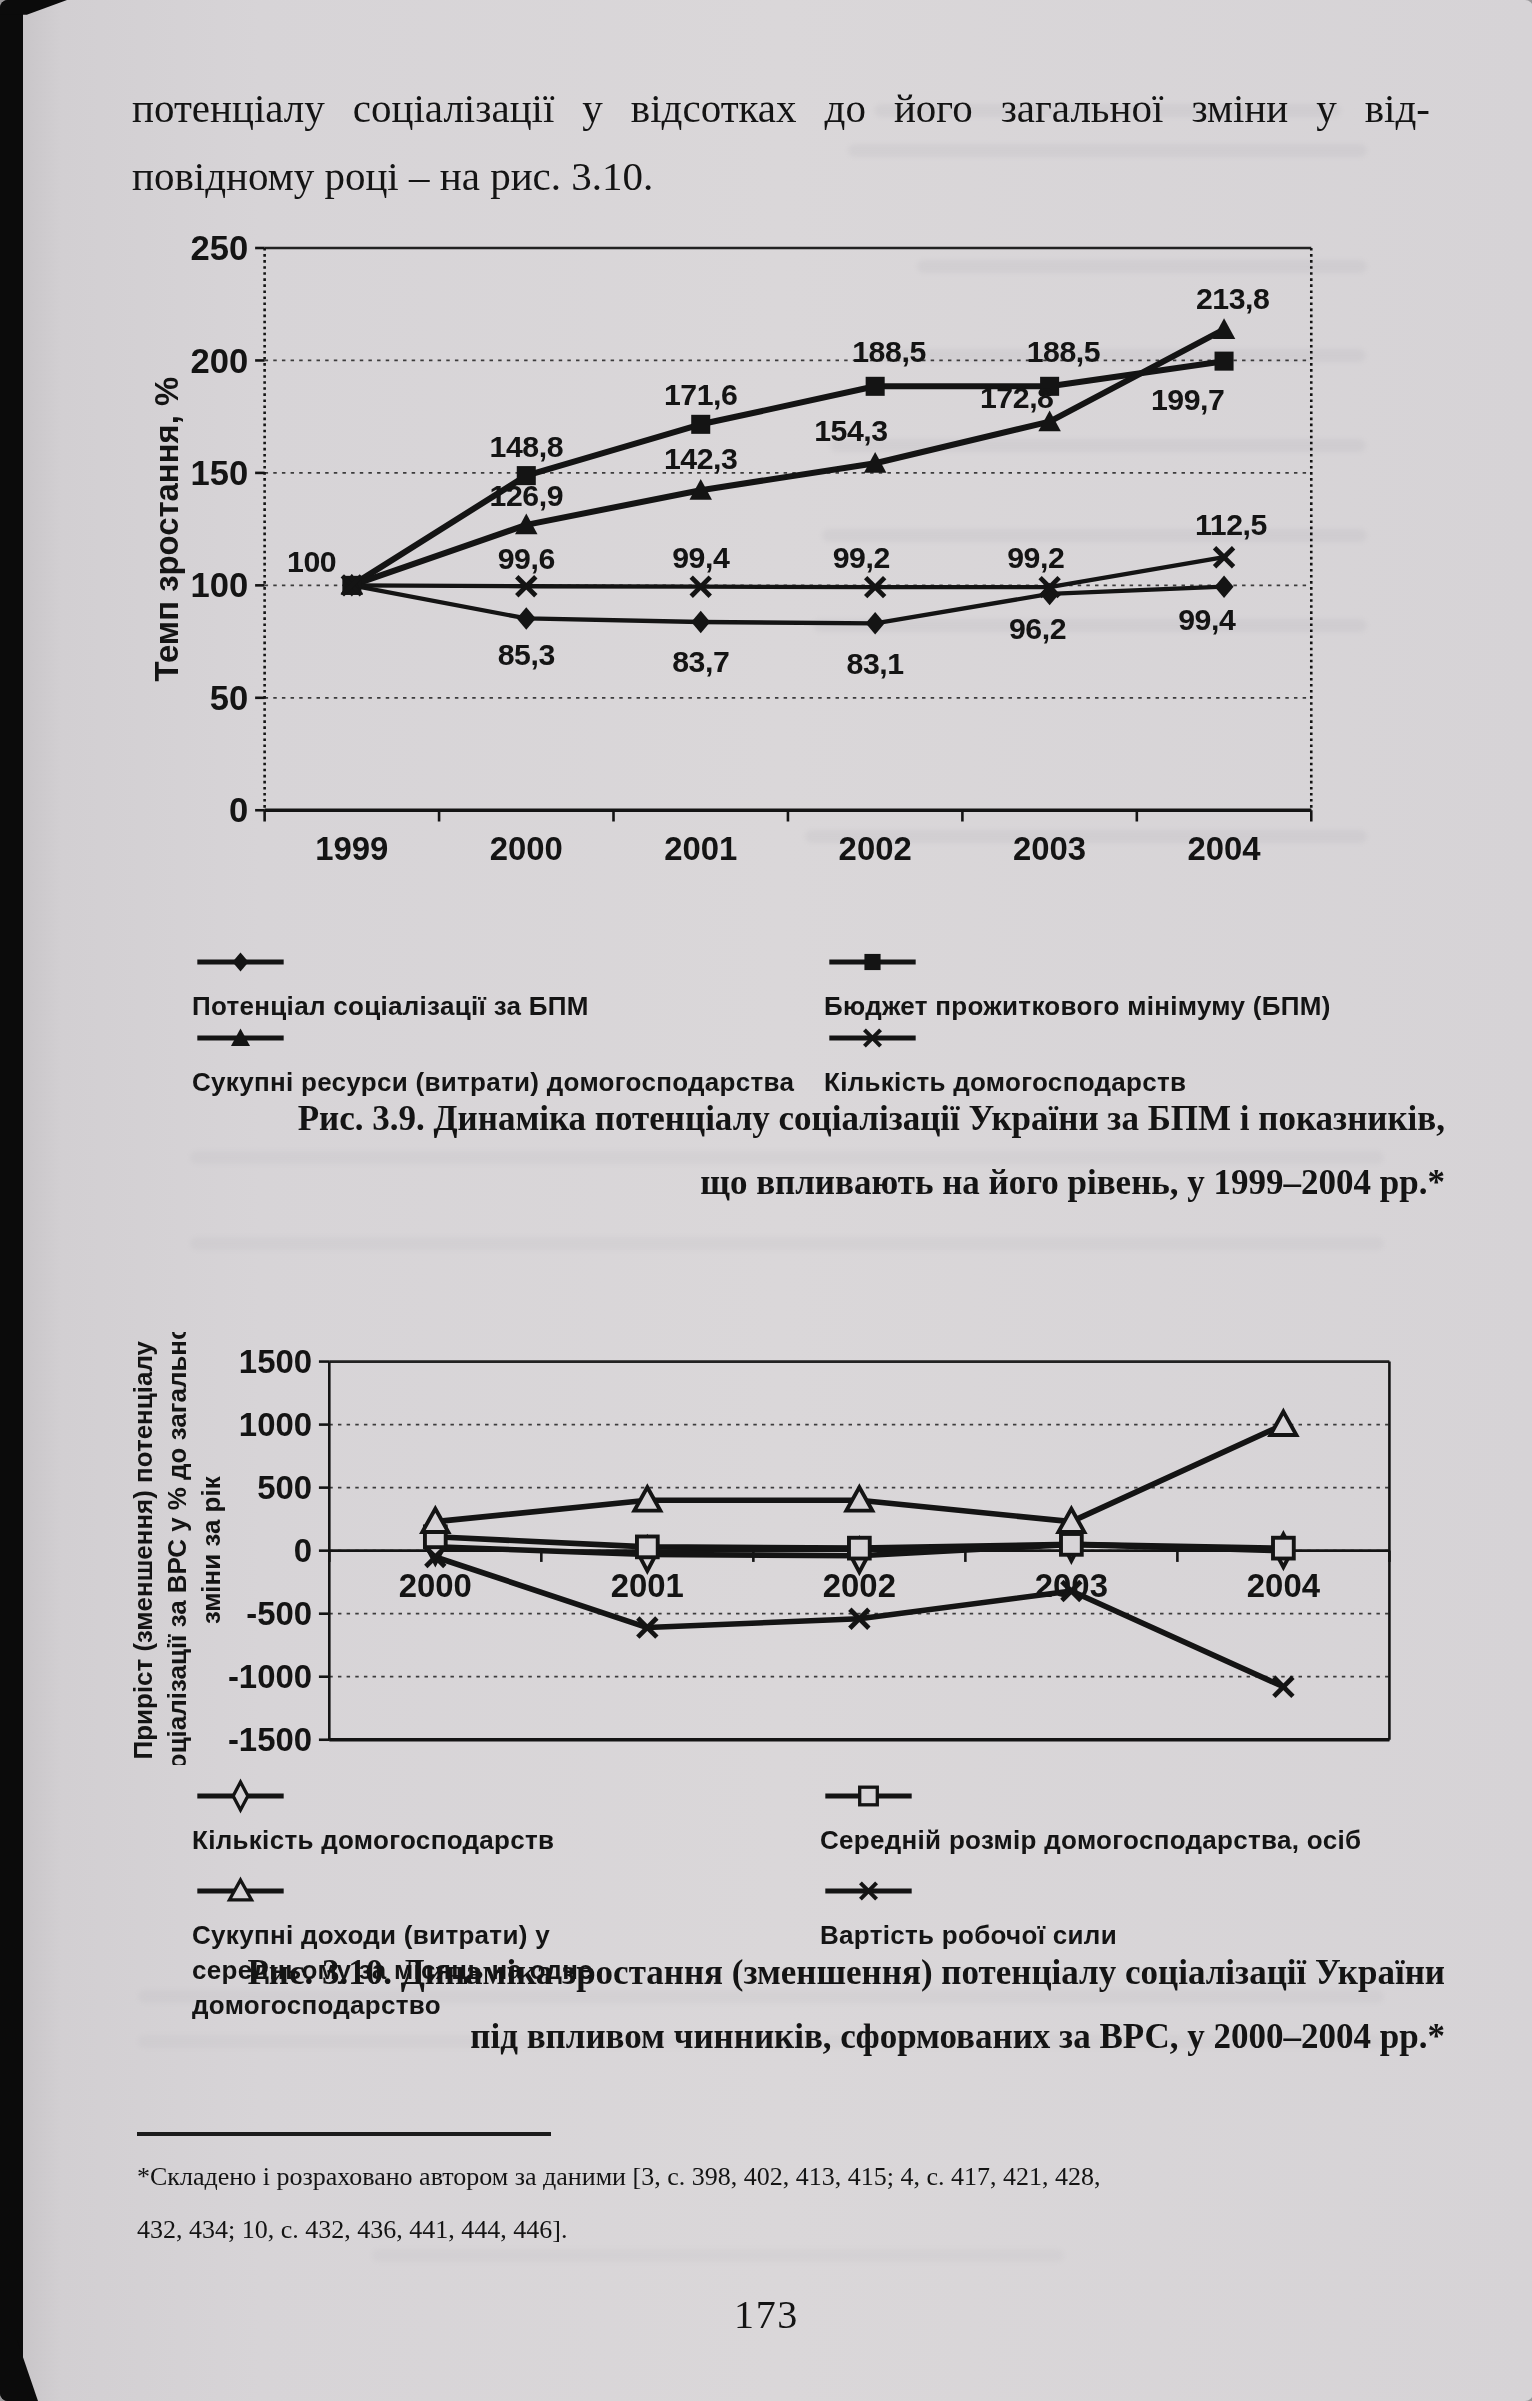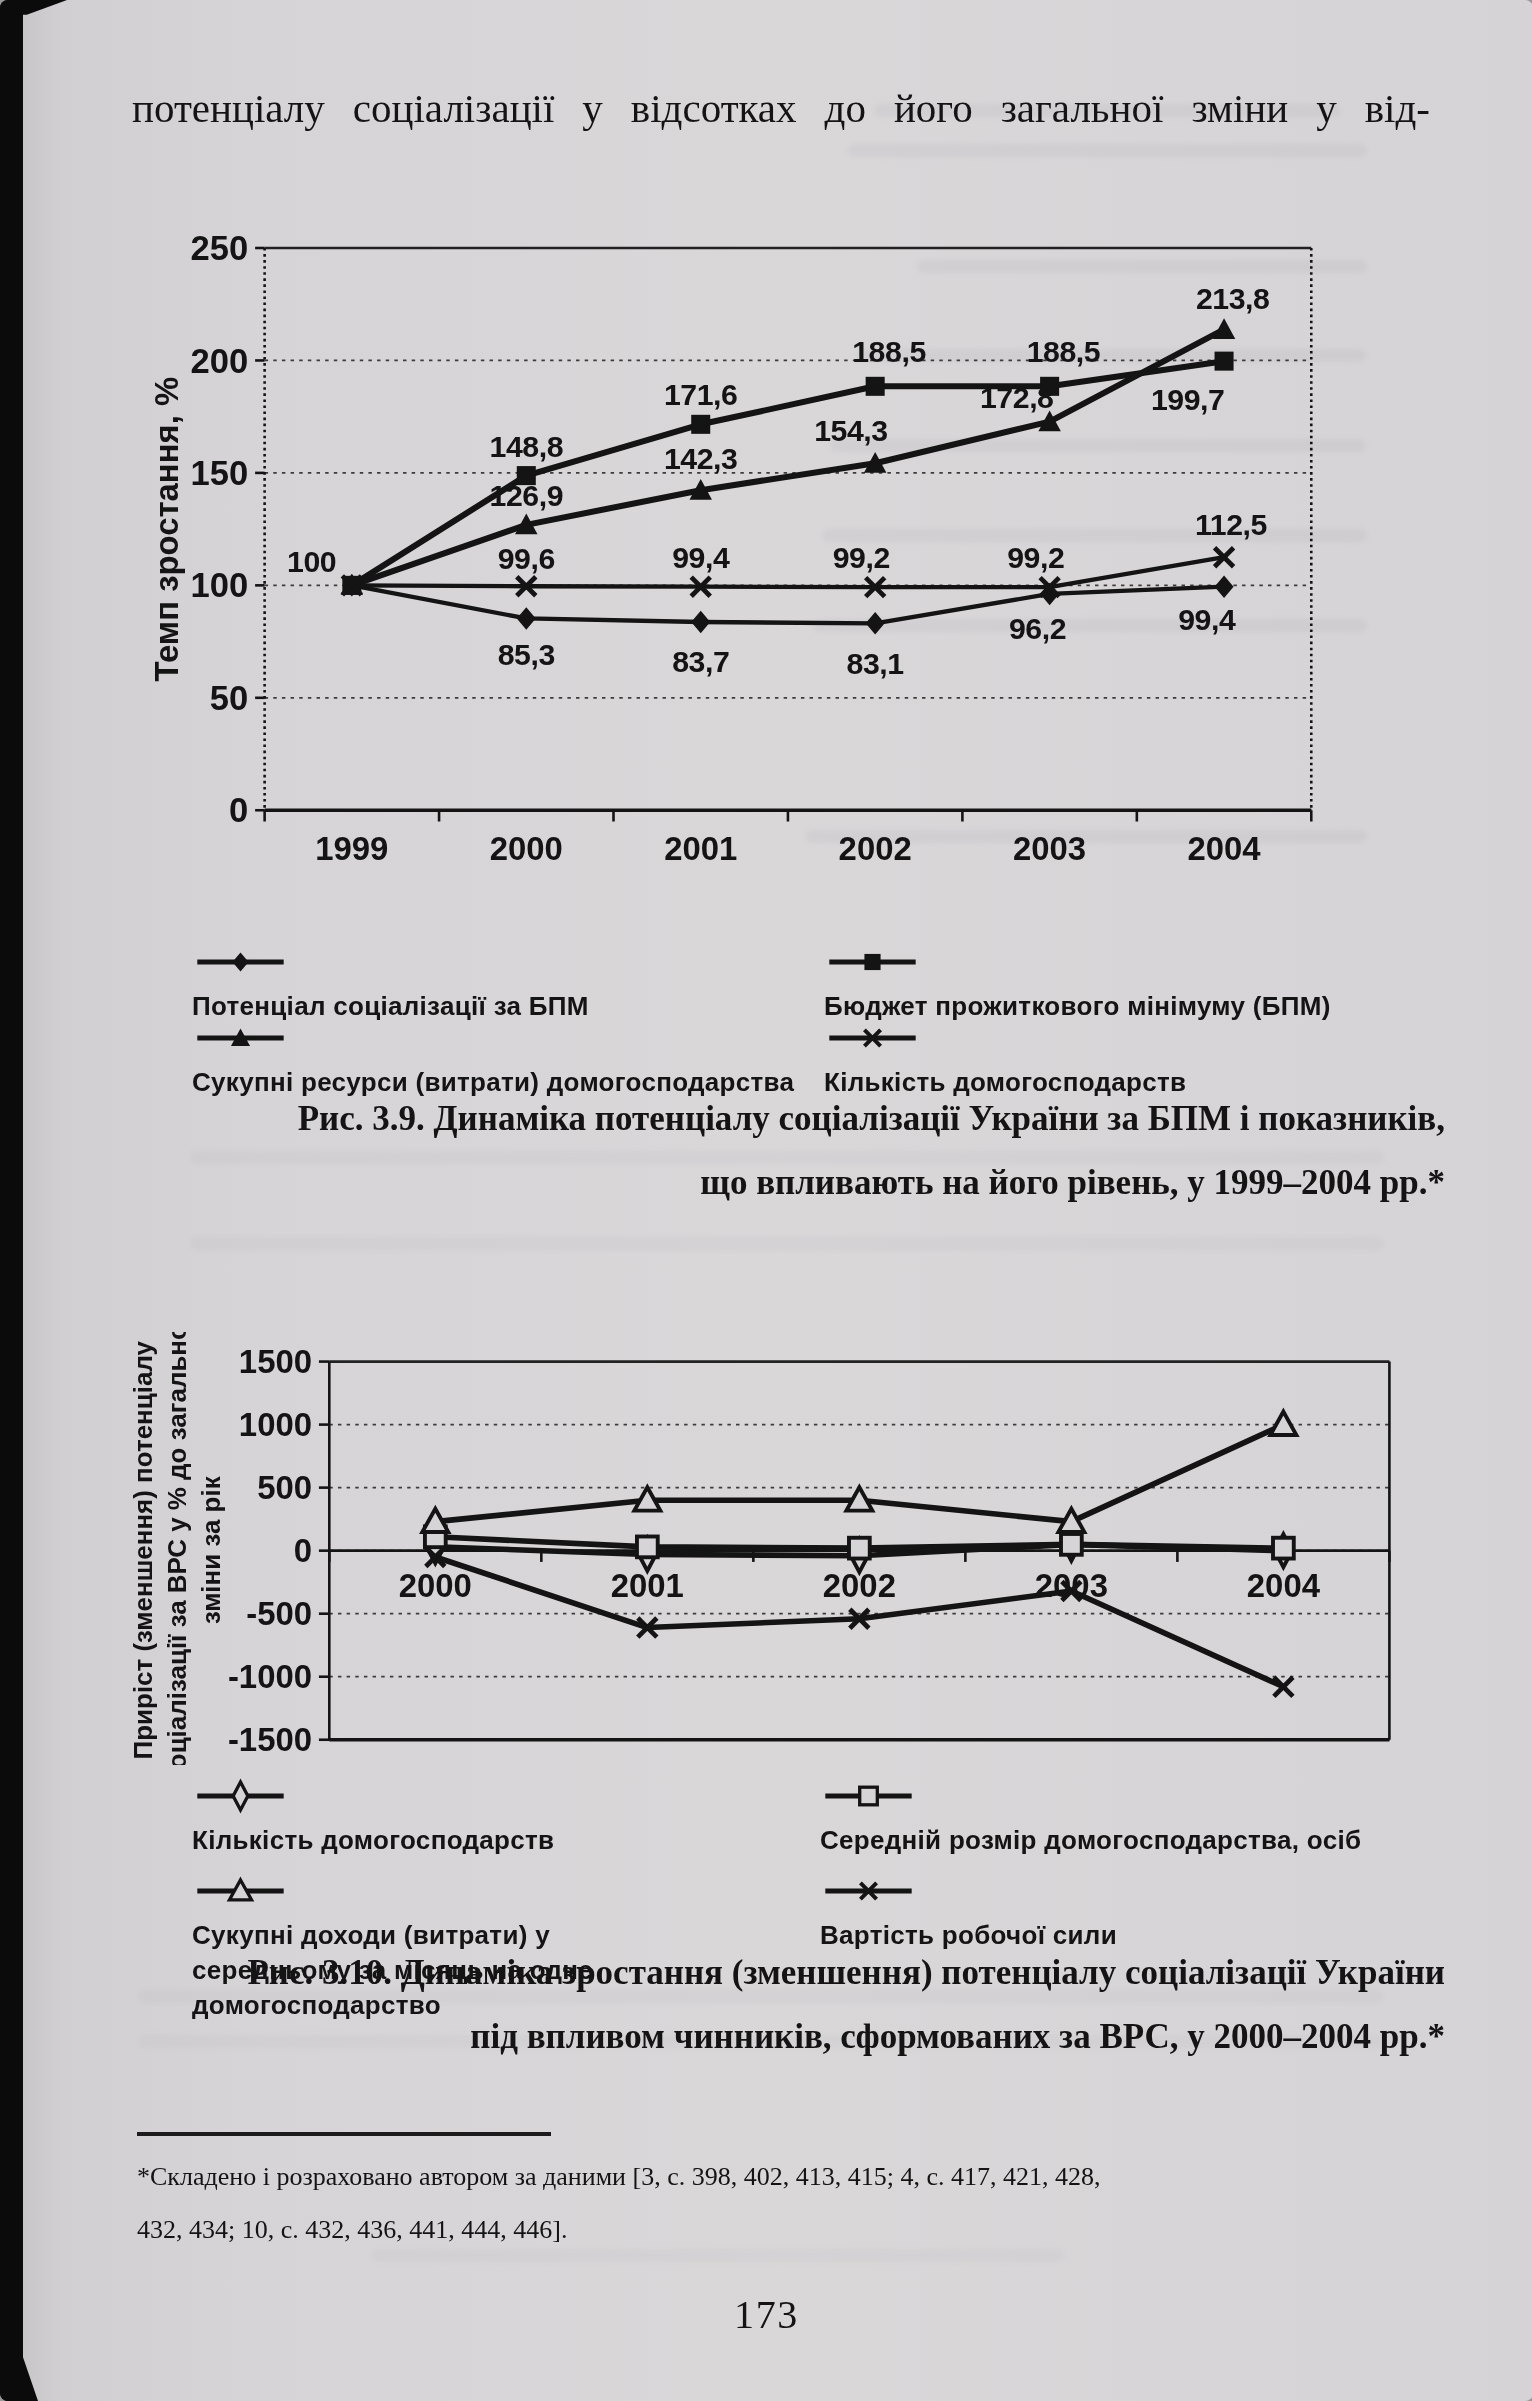--- a/index.html
+++ b/index.html
@@ -51,20 +51,21 @@
     <div class="smudge" style="left:805px;top:830px;width:562px"></div>
     <div class="smudge" style="left:190px;top:1151px;width:1194px;opacity:.06"></div>
     <div class="smudge" style="left:190px;top:1237px;width:1194px;opacity:.06"></div>
     <div class="smudge" style="left:138px;top:1990px;width:1246px;opacity:.06"></div>
     <div class="smudge" style="left:138px;top:2035px;width:1246px;opacity:.05"></div>
     <div class="smudge" style="left:372px;top:2249px;width:692px;opacity:.05"></div>
   </div>
 
   <div class="intro">
     <div class="l1">потенціалу соціалізації у відсотках до його загальної зміни у від-</div>
+    <div class="l2">повідному році – на рис. 3.10.</div>
   </div>
 
   <div class="figure-plot" style="left:87px;top:216px;width:1350px;height:692px">
     <svg id="chart1" width="1350" height="692" viewBox="0 0 1560 800">
         <g>
           <line x1="205" y1="687" x2="1415" y2="687" stroke="#222" stroke-width="3" stroke-dasharray="none" opacity="1"></line>
           <line x1="194" y1="687" x2="205" y2="687" stroke="#141414" stroke-width="3"></line>
           <line x1="205" y1="557" x2="1415" y2="557" stroke="#222" stroke-width="2" stroke-dasharray="4 6" opacity="0.85"></line>
           <line x1="194" y1="557" x2="205" y2="557" stroke="#141414" stroke-width="3"></line>
           <line x1="205" y1="427" x2="1415" y2="427" stroke="#222" stroke-width="2" stroke-dasharray="4 6" opacity="0.85"></line>

